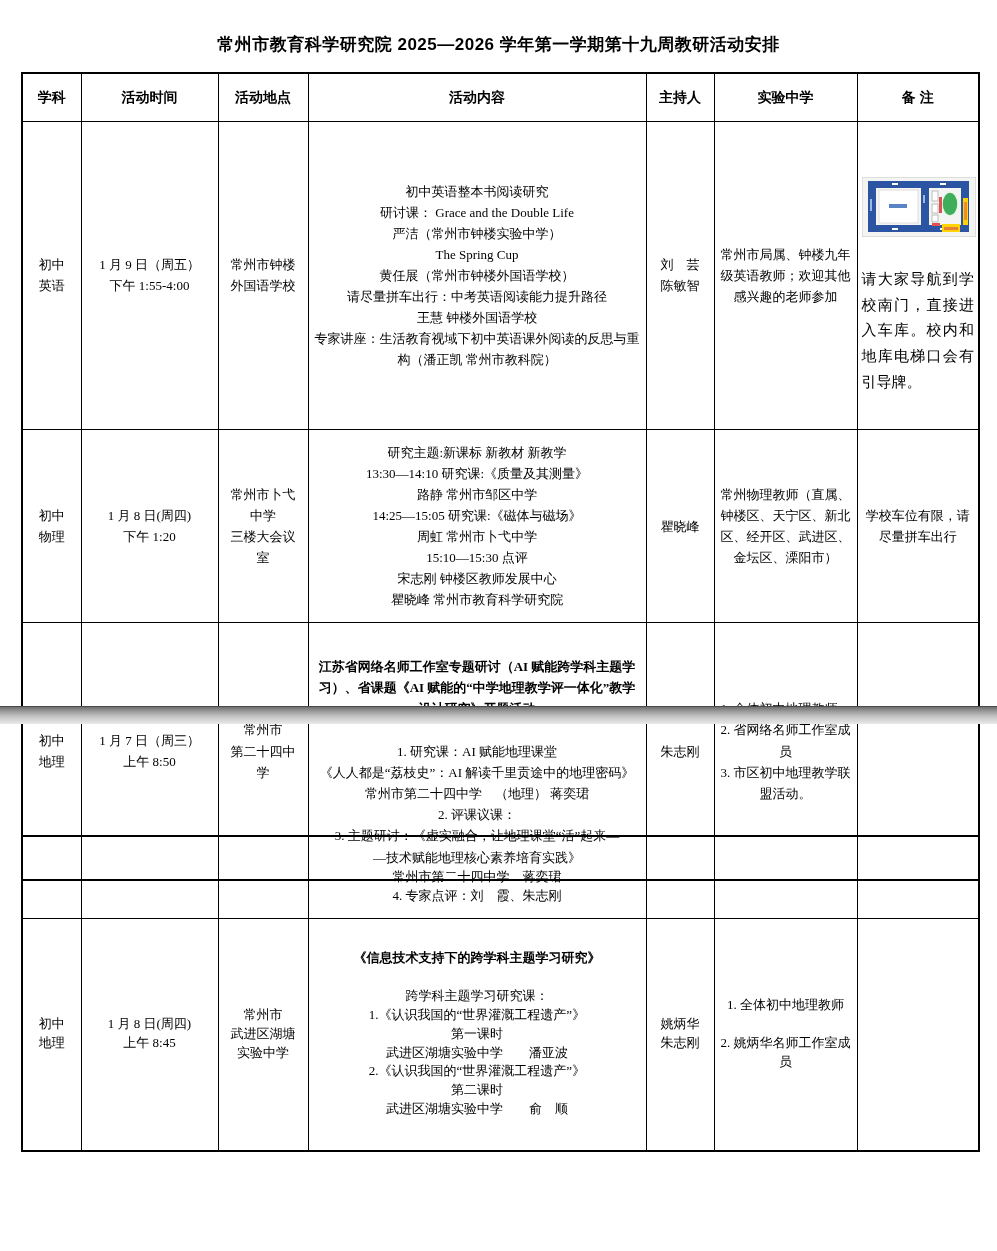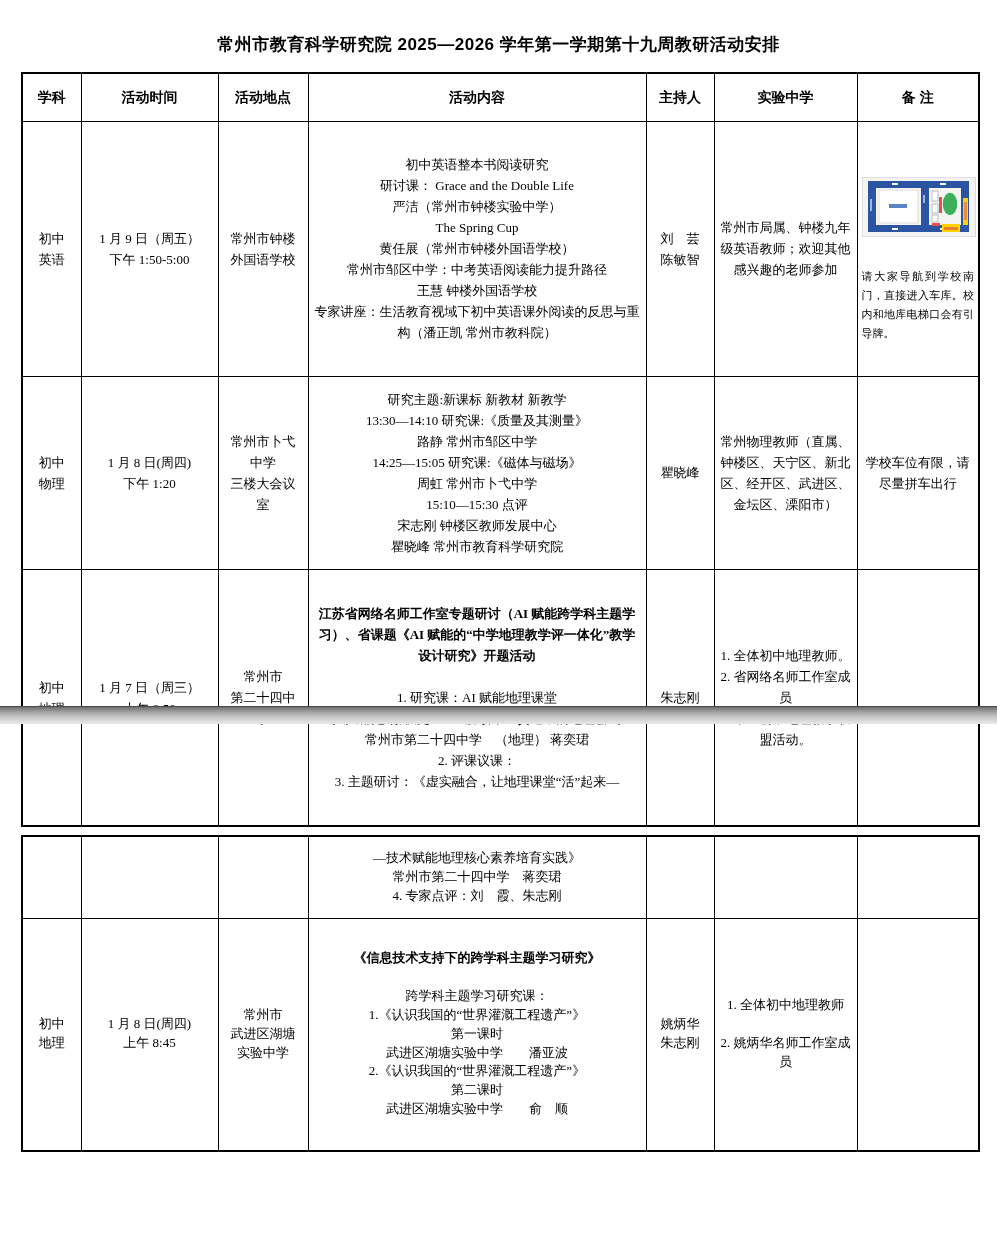--- a/index.html
+++ b/index.html
@@ -34,21 +34,21 @@
     font-family:"Liberation Sans", sans-serif;
     font-weight:700;font-size:14px;
     white-space:normal;
   }
   #table-page1{top:72px;}
   #table-page2{top:835px;}
   #table-page2 td{line-height:1.45;margin-top:17px;}
   .cjk-bold{font-weight:700;}
   .note-cell{padding:3px 5px;}
   .note-text{
-    font-size:11px;line-height:1.72;
+    font-size:15px;line-height:1.72;
     text-align:justify;text-align-last:left;
   }
   .note-center{font-size:13.5px;margin-top:29px;}
   .map-wrap{margin:1px auto 3px auto;width:114px;}
   .page-sep{
     position:absolute;left:0;top:706px;width:997px;height:17px;
     background:linear-gradient(to bottom,#6f6f6f 0%,#9a9a9a 25%,#c4c4c4 55%,#e9e9e9 100%);
     border-top:1px solid #4a4a4a;
   }
 </style>
@@ -75,29 +75,29 @@
     <th>活动内容</th>
     <th>主持人</th>
     <th>实验中学</th>
     <th>备 注</th>
   </tr>
 
   <tr style="height:203px">
     <td>初中
 英语</td>
     <td>1 月 9 日（周五）
-下午 1:50-5:00</td>
+下午 1:55-4:00</td>
     <td>常州市钟楼
 外国语学校</td>
     <td>初中英语整本书阅读研究
 研讨课： Grace and the Double Life
 严洁（常州市钟楼实验中学）
 The Spring Cup
 黄任展（常州市钟楼外国语学校）
-常州市邹区中学：中考英语阅读能力提升路径
+请尽量拼车出行：中考英语阅读能力提升路径
 王慧 钟楼外国语学校
 专家讲座：生活教育视域下初中英语课外阅读的反思与重构（潘正凯 常州市教科院）</td>
     <td>刘　芸
 陈敏智</td>
     <td>常州市局属、钟楼九年级英语教师；欢迎其他感兴趣的老师参加</td>
     <td class="note-cell">
       <div class="map-wrap">
         <svg width="114" height="60" viewBox="0 0 114 60">
           <rect x="0" y="0" width="114" height="60" fill="#f4f4f2" stroke="#c9c9c9" stroke-width="1"></rect>
           <rect x="6" y="4" width="101" height="7" fill="#2b55a3"></rect>

